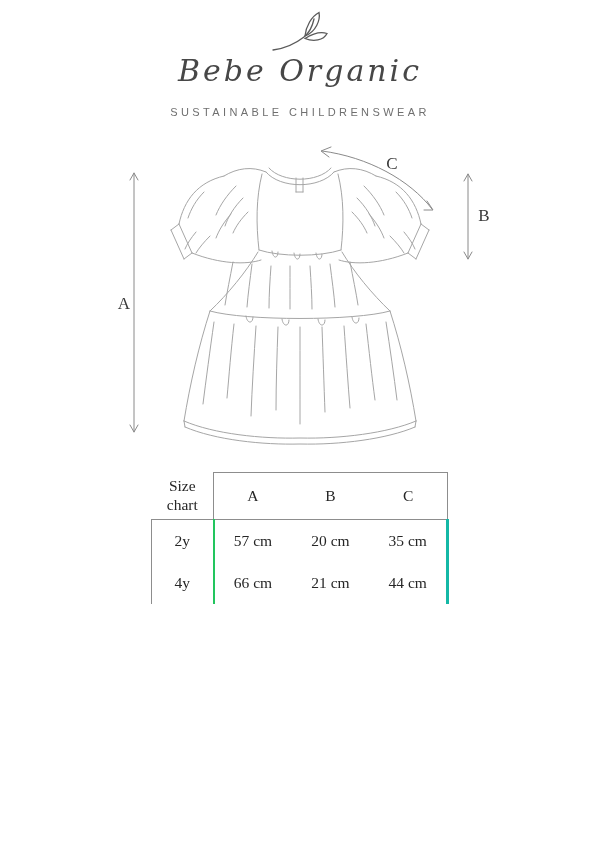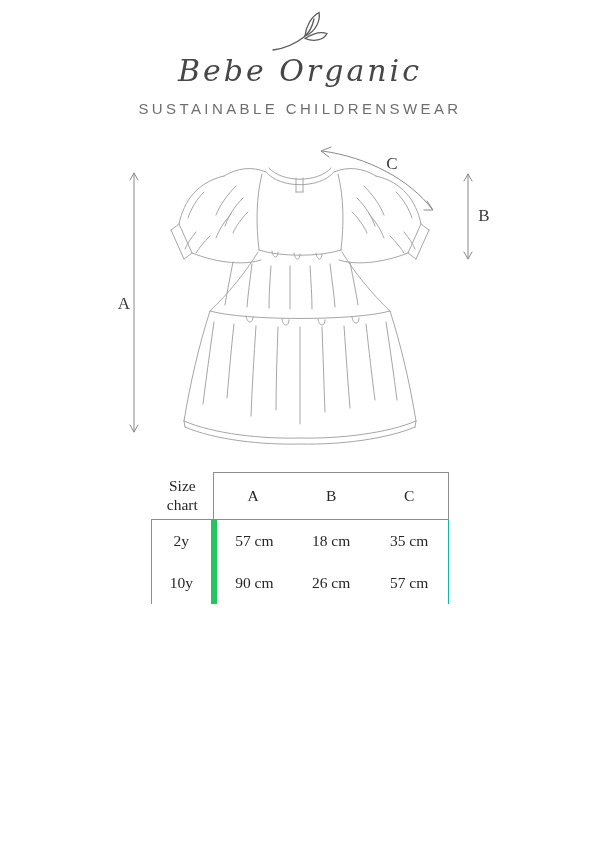--- a/index.html
+++ b/index.html
@@ -8,41 +8,41 @@
     font-family:"Liberation Serif",serif;color:#2b2b2b;
   }
   
   .logo{position:absolute;top:10px;left:0;width:100%;text-align:center;}
   .sprig{display:block;margin:0 auto;}
   .brand-name{
     font-family:"DejaVu Serif",serif;font-style:italic;font-weight:400;
     font-size:30px;letter-spacing:3px;color:#474747;margin-top:2px;line-height:1.1;
   }
   .brand-tagline{
-    font-family:"Liberation Sans",sans-serif;font-size:15px;letter-spacing:3.4px;
-    color:#6f6f6f;margin-top:13px;text-transform:uppercase;
+    font-family:"Liberation Sans",sans-serif;font-size:11px;letter-spacing:3.4px;
+    color:#6f6f6f;margin-top:19px;text-transform:uppercase;
   }
   
   .diagram{position:absolute;top:140px;left:0;width:600px;height:320px;}
   
   .chart-wrap{position:absolute;top:472px;left:151px;}
   table.size-chart{border-collapse:collapse;table-layout:fixed;width:298px;color:#262626;}
   .size-chart th,.size-chart td{
     font-weight:normal;text-align:center;vertical-align:middle;
     font-size:15.5px;padding:0;
   }
   .size-chart col.c-size{width:62px;}
   .size-chart col.c-meas{width:78px;}
   .size-chart thead th{height:46px;border-bottom:1px solid #8d8d8d;}
   .size-chart thead th.corner{border-right:1px solid #8d8d8d;}
   .size-chart thead th.meas{border-top:1px solid #8d8d8d;}
   .size-chart thead th.meas-last{border-right:1px solid #8d8d8d;}
   .size-chart tbody td{height:42px;}
-  .size-chart tbody td.sizecol{border-left:1px solid #8d8d8d;border-right:6px solid #22c55e;}
-  .size-chart tbody td.lastcol{border-right:1px solid #14b8a6;}
+  .size-chart tbody td.sizecol{border-left:1px solid #8d8d8d;border-right:2px solid #22c55e;}
+  .size-chart tbody td.lastcol{border-right:3px solid #14b8a6;}
   .size-chart tbody tr.last td{border-bottom:1px solid #8d8d8d;padding-bottom:17px;}
   .corner-label{display:inline-block;width:42px;line-height:1.18;}
 </style>
 </head>
 <body>
 
 <div class="page">
 
   <div class="logo">
     <svg class="sprig" width="58" height="42" viewBox="0 0 58 42" aria-hidden="true">
@@ -169,26 +169,26 @@
           </th>
           <th class="meas">A</th>
           <th class="meas">B</th>
           <th class="meas meas-last">C</th>
         </tr>
       </thead>
       <tbody>
         <tr>
           <td class="sizecol">2y</td>
           <td>57 cm</td>
-          <td>18 cm</td>
+          <td>20 cm</td>
           <td class="lastcol">35 cm</td>
         </tr>
         <tr>
-          <td class="sizecol">10y</td>
-          <td>90 cm</td>
-          <td>26 cm</td>
-          <td class="lastcol">57 cm</td>
+          <td class="sizecol">4y</td>
+          <td>66 cm</td>
+          <td>21 cm</td>
+          <td class="lastcol">44 cm</td>
         </tr>
       </tbody>
     </table>
   </div>
 
 </div>
 
 </body></html>

